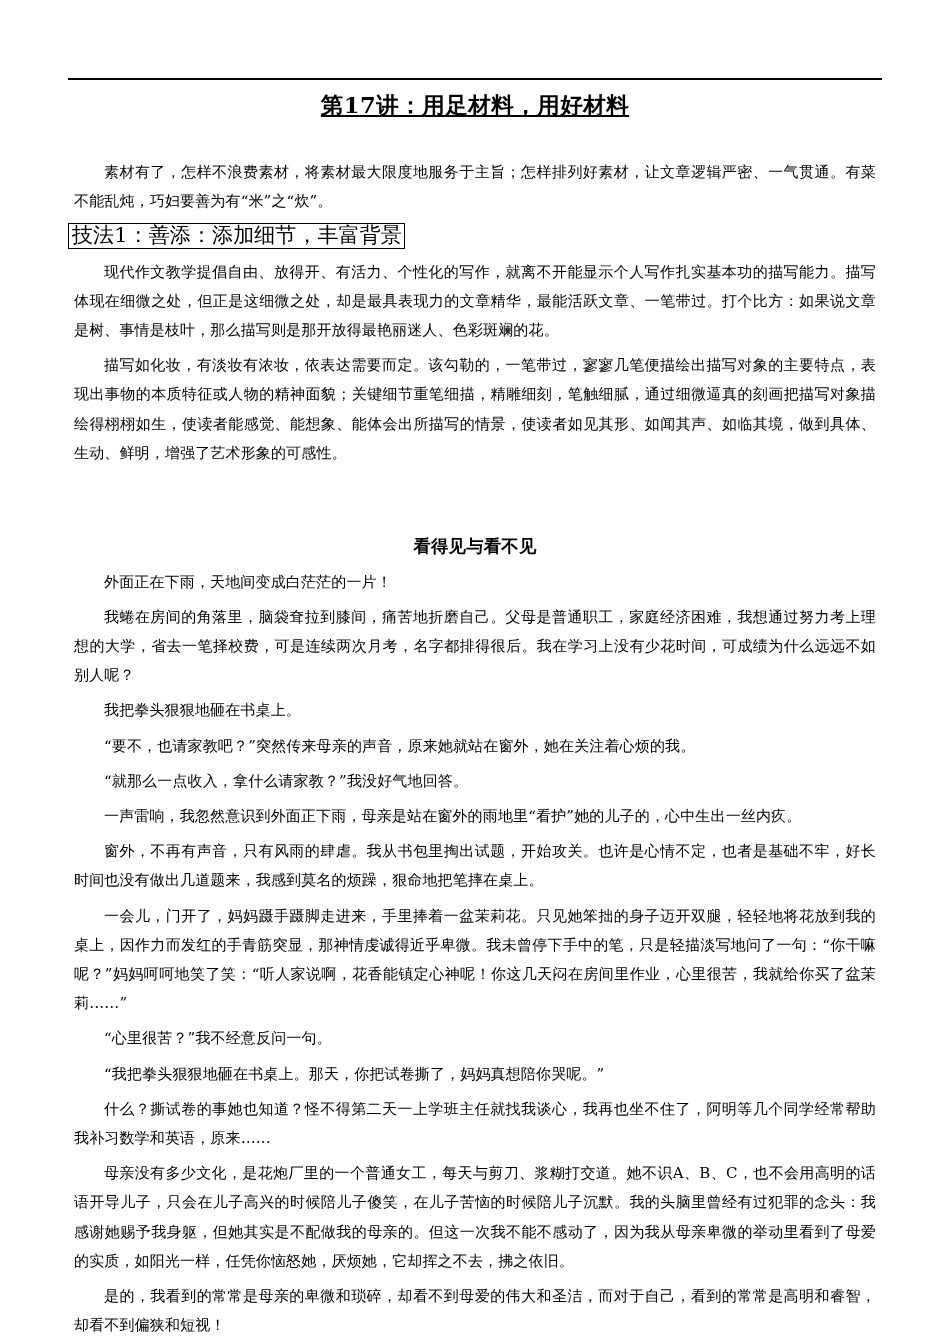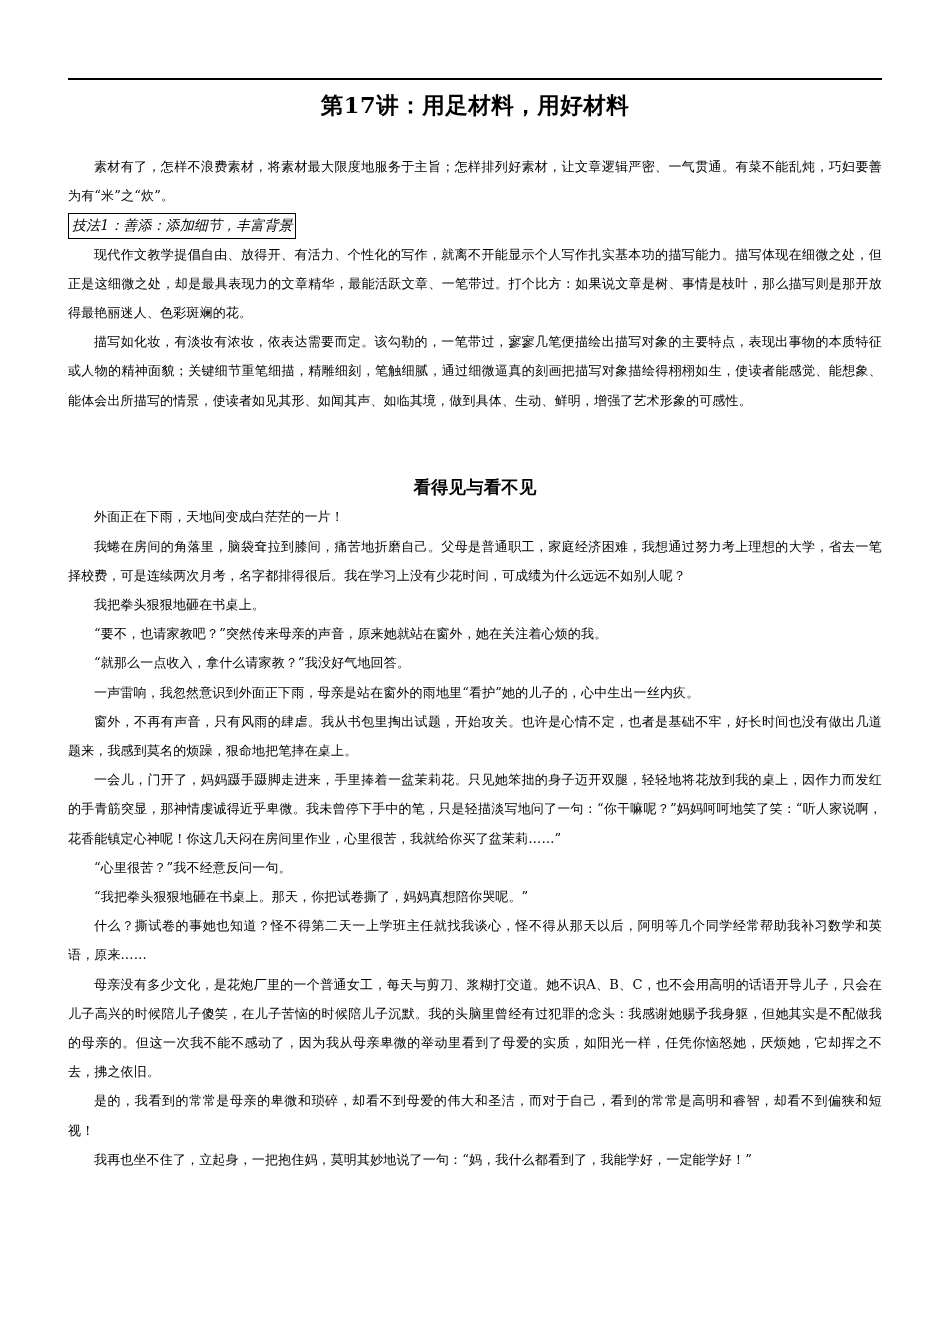--- a/index.html
+++ b/index.html
@@ -32,50 +32,50 @@
     margin: 0 0 0 0;
   }
   .doc-title {
     text-align: center;
     font-weight: bold;
     font-size: 22.5px;
     line-height: 34px;
     letter-spacing: 0.5px;
     margin: 8px 0 0 0;
     padding: 0;
+    text-decoration: underline;
   }
   .spacer-lg {
     height: 30px;
   }
   p.para {
-    margin: 0;
+    margin: 6px;
     padding: 0;
-    font-size: 13px;
+    font-size: 15px;
     line-height: 29.2px;
     text-align: justify;
     text-justify: inter-ideograph;
     text-indent: 2em;
     word-break: break-all;
     letter-spacing: 0.15px;
   }
   .boxed-heading-row {
     margin: 0;
     padding: 0;
     line-height: 29.2px;
     text-indent: 0;
   }
   .boxed-heading {
     display: inline-block;
     border: 1.1px solid #000000;
-    font-size: 14px;
+    font-size: 21px;
     line-height: 20px;
     padding: 1.5px 2px 2.5px 3px;
     white-space: nowrap;
     letter-spacing: 0.1px;
-    font-style: italic;
   }
   .blank-line {
     height: 29.2px;
   }
   .sub-title {
     text-align: center;
     font-weight: bold;
     font-size: 17.3px;
     line-height: 29.2px;
     margin: 0;
@@ -112,19 +112,19 @@
     <p class="para">外面正在下雨，天地间变成白茫茫的一片！</p>
     <p class="para">我蜷在房间的角落里，脑袋耷拉到膝间，痛苦地折磨自己。父母是普通职工，家庭经济困难，我想通过努力考上理想的大学，省去一笔择校费，可是连续两次月考，名字都排得很后。我在学习上没有少花时间，可成绩为什么远远不如别人呢？</p>
     <p class="para">我把拳头狠狠地砸在书桌上。</p>
     <p class="para">“要不，也请家教吧？”突然传来母亲的声音，原来她就站在窗外，她在关注着心烦的我。</p>
     <p class="para">“就那么一点收入，拿什么请家教？”我没好气地回答。</p>
     <p class="para">一声雷响，我忽然意识到外面正下雨，母亲是站在窗外的雨地里“看护”她的儿子的，心中生出一丝内疚。</p>
     <p class="para">窗外，不再有声音，只有风雨的肆虐。我从书包里掏出试题，开始攻关。也许是心情不定，也者是基础不牢，好长时间也没有做出几道题来，我感到莫名的烦躁，狠命地把笔摔在桌上。</p>
     <p class="para">一会儿，门开了，妈妈蹑手蹑脚走进来，手里捧着一盆茉莉花。只见她笨拙的身子迈开双腿，轻轻地将花放到我的桌上，因作力而发红的手青筋突显，那神情虔诚得近乎卑微。我未曾停下手中的笔，只是轻描淡写地问了一句：“你干嘛呢？”妈妈呵呵地笑了笑：“听人家说啊，花香能镇定心神呢！你这几天闷在房间里作业，心里很苦，我就给你买了盆茉莉……”</p>
     <p class="para">“心里很苦？”我不经意反问一句。</p>
     <p class="para">“我把拳头狠狠地砸在书桌上。那天，你把试卷撕了，妈妈真想陪你哭呢。”</p>
-    <p class="para">什么？撕试卷的事她也知道？怪不得第二天一上学班主任就找我谈心，怪不得从那天以后，阿明等几个同学经常帮助我补习数学和英语，原来……</p>
+    <p class="para">什么？撕试卷的事她也知道？怪不得第二天一上学班主任就找我谈心，我再也坐不住了，阿明等几个同学经常帮助我补习数学和英语，原来……</p>
     <p class="para">母亲没有多少文化，是花炮厂里的一个普通女工，每天与剪刀、浆糊打交道。她不识A、B、C，也不会用高明的话语开导儿子，只会在儿子高兴的时候陪儿子傻笑，在儿子苦恼的时候陪儿子沉默。我的头脑里曾经有过犯罪的念头：我感谢她赐予我身躯，但她其实是不配做我的母亲的。但这一次我不能不感动了，因为我从母亲卑微的举动里看到了母爱的实质，如阳光一样，任凭你恼怒她，厌烦她，它却挥之不去，拂之依旧。</p>
     <p class="para">是的，我看到的常常是母亲的卑微和琐碎，却看不到母爱的伟大和圣洁，而对于自己，看到的常常是高明和睿智，却看不到偏狭和短视！</p>
     <p class="para">我再也坐不住了，立起身，一把抱住妈，莫明其妙地说了一句：“妈，我什么都看到了，我能学好，一定能学好！”</p>
 
   </div>
 </div>
 
 </body></html>

